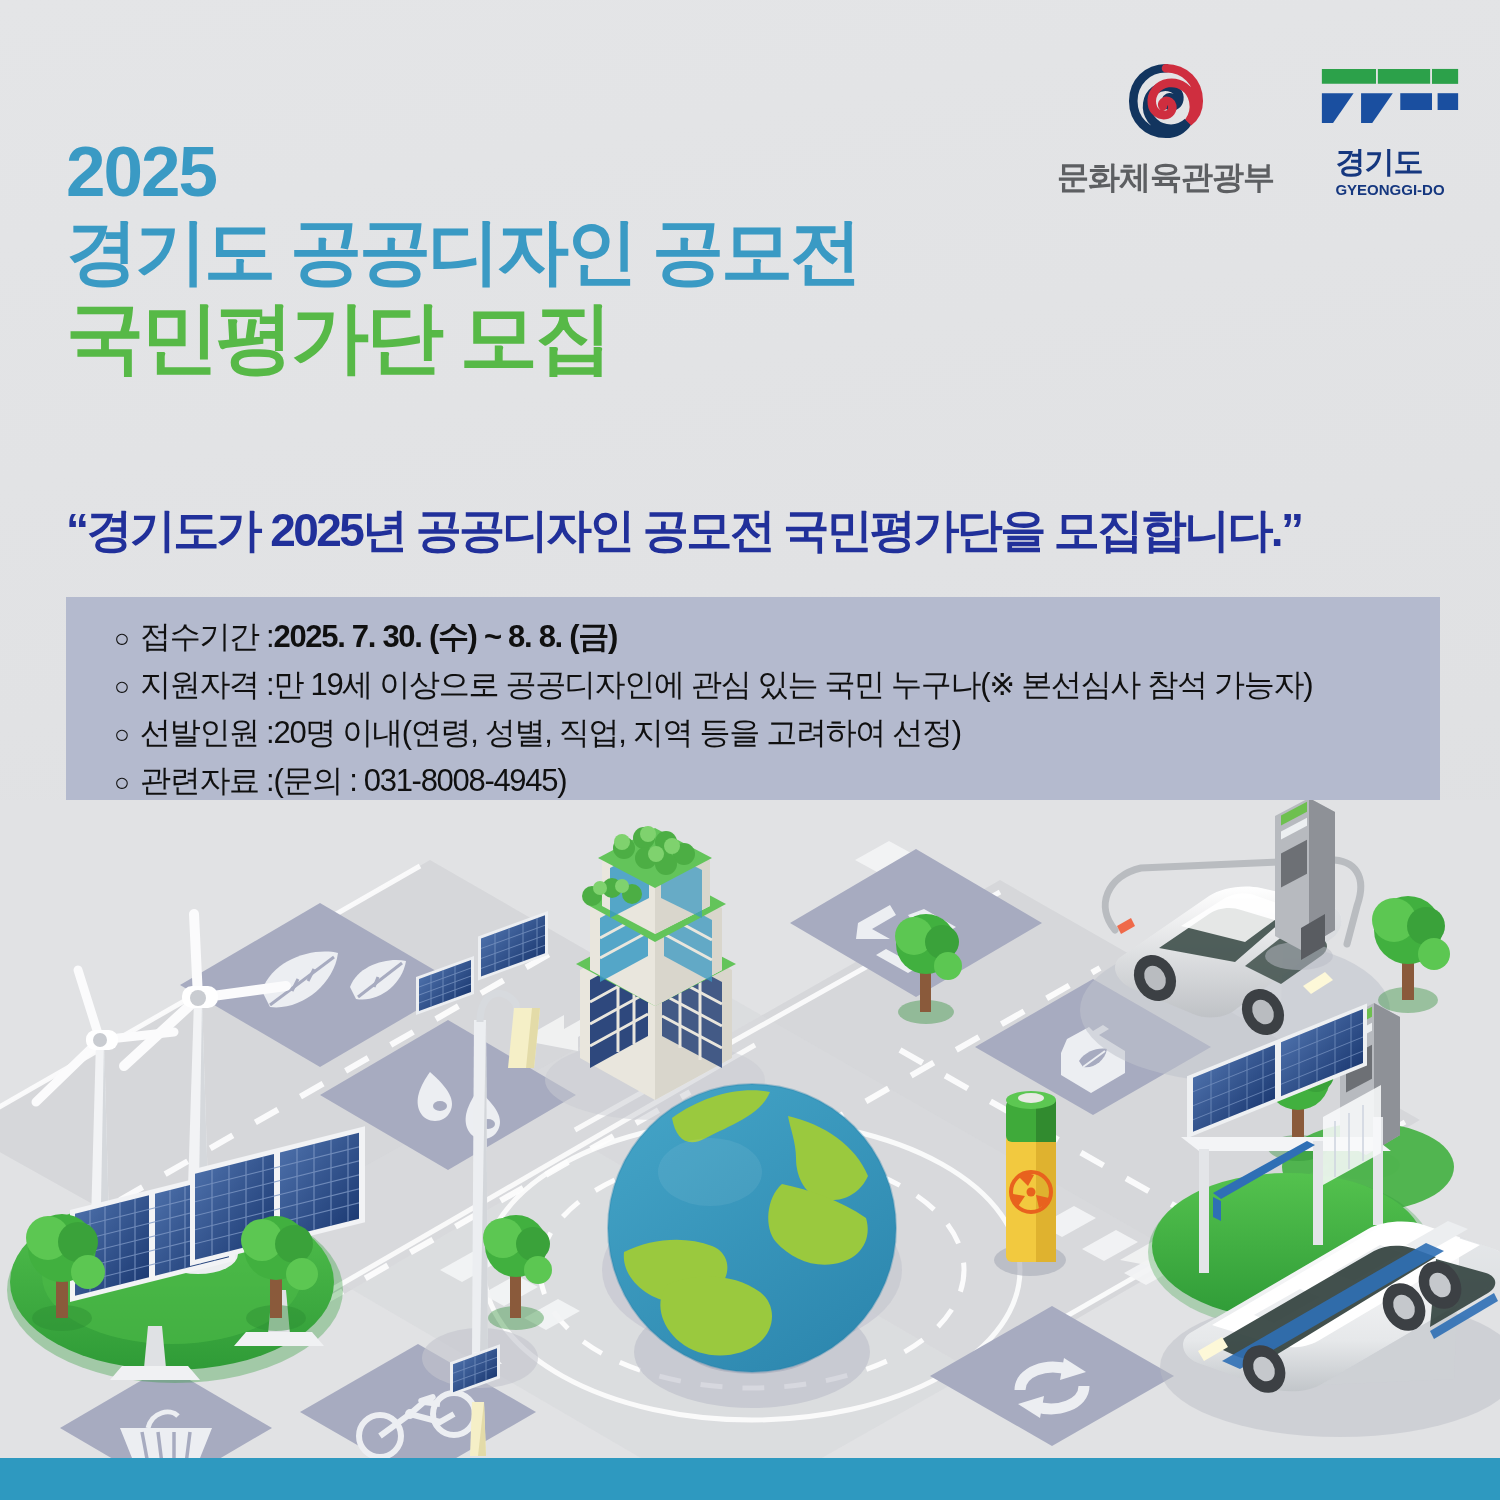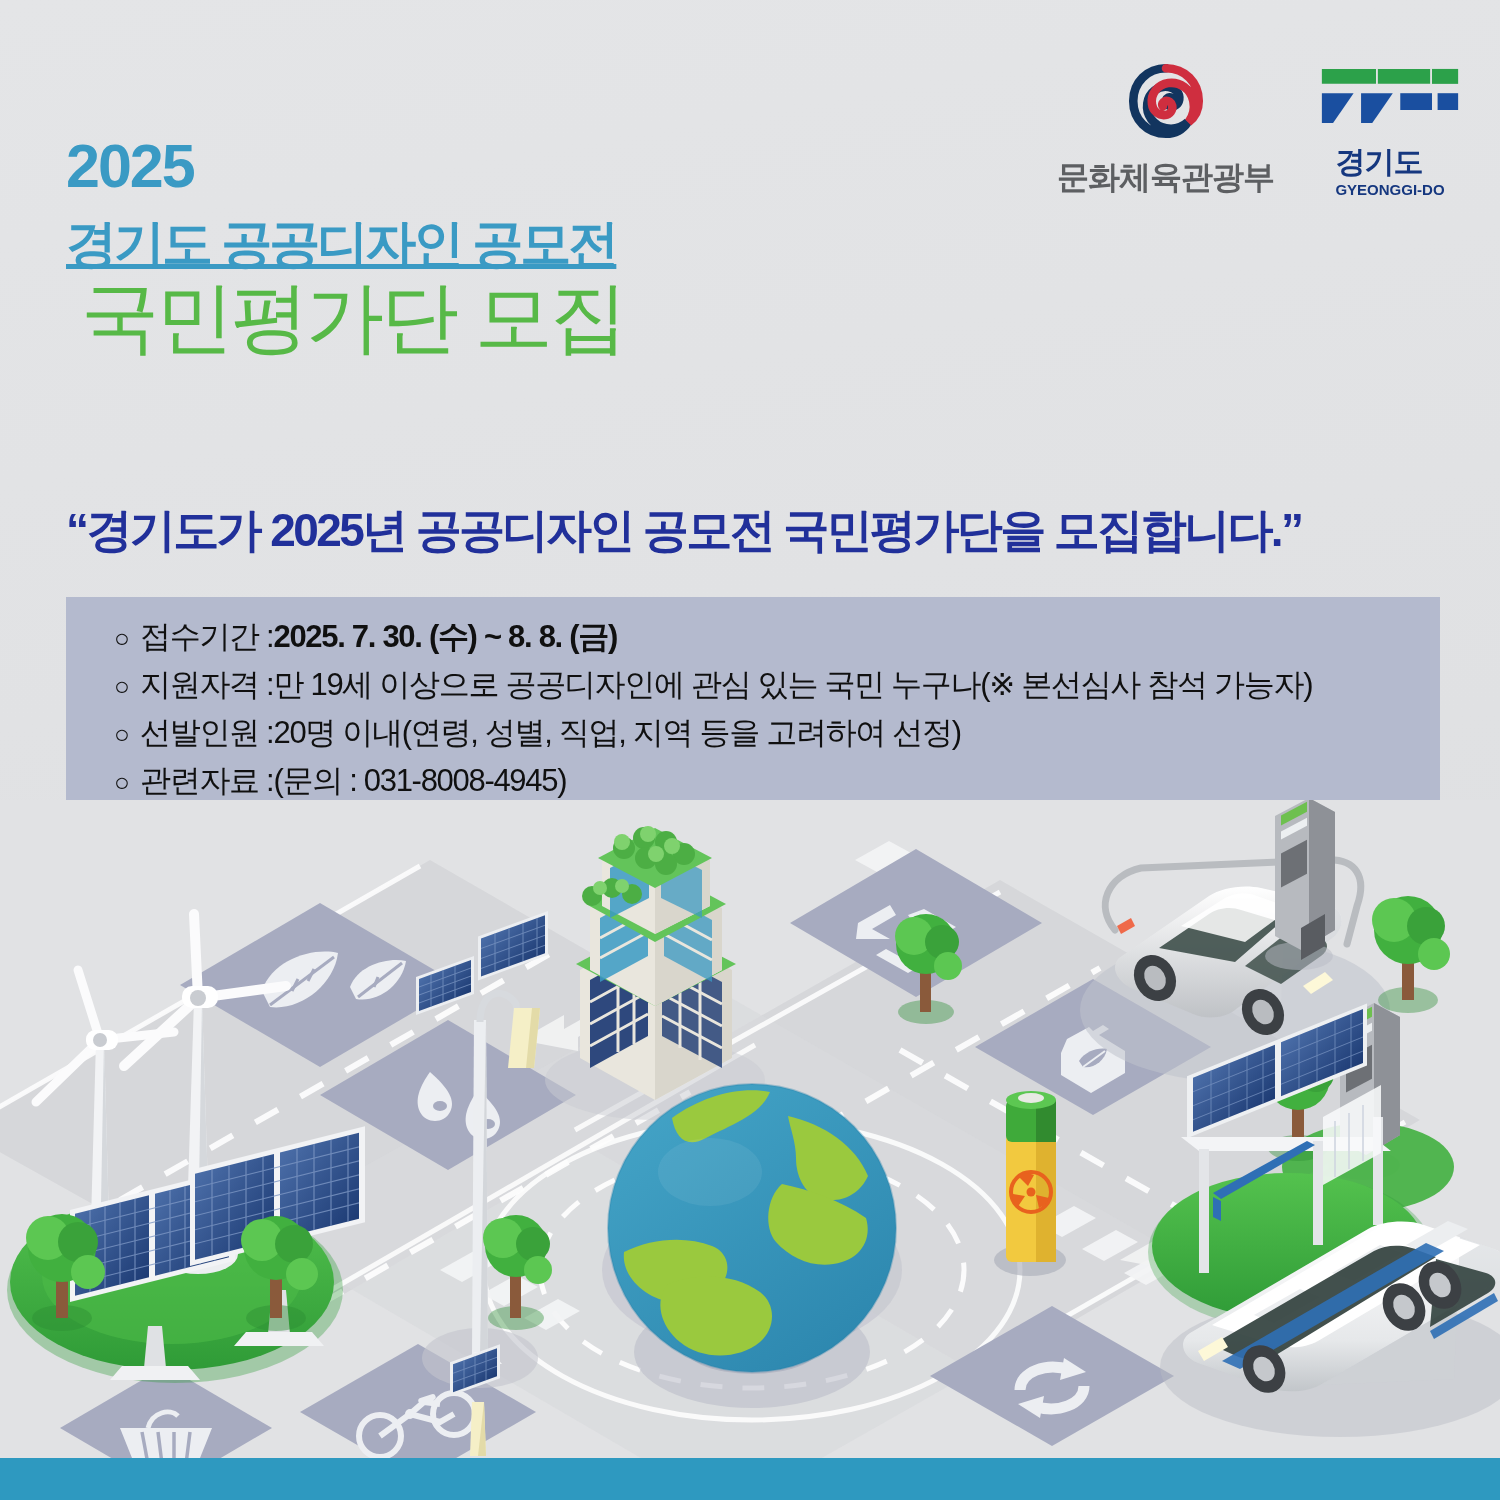--- a/index.html
+++ b/index.html
@@ -68,43 +68,41 @@
   }
 
   
   .title-block {
     position: absolute;
     top: 138px;
     left: 66px;
     width: 1320px;
   }
   .t-year {
-    font-size: 61px;
+    font-size: 71px;
     font-weight: bold;
     color: #3a9ac4;
     letter-spacing: -2px;
     line-height: 0.95;
   }
   .t-line1 {
-    font-size: 51px;
+    font-size: 72px;
     font-weight: bold;
     color: #3a9ac4;
     letter-spacing: -3px;
     line-height: 1.12;
-    margin-top: 19px;
-    text-decoration: underline;
+    margin-top: 6px;
   }
   .t-line2 {
     font-size: 78px;
-    font-weight: normal;
+    font-weight: bold;
     color: #57b947;
     letter-spacing: -3px;
     line-height: 1.12;
     margin-top: 2px;
-    margin-left: 15px;
   }
 
   
   .subtitle {
     position: absolute;
     top: 500px;
     left: 66px;
     width: 1390px;
     font-size: 46px;
     font-weight: bold;

